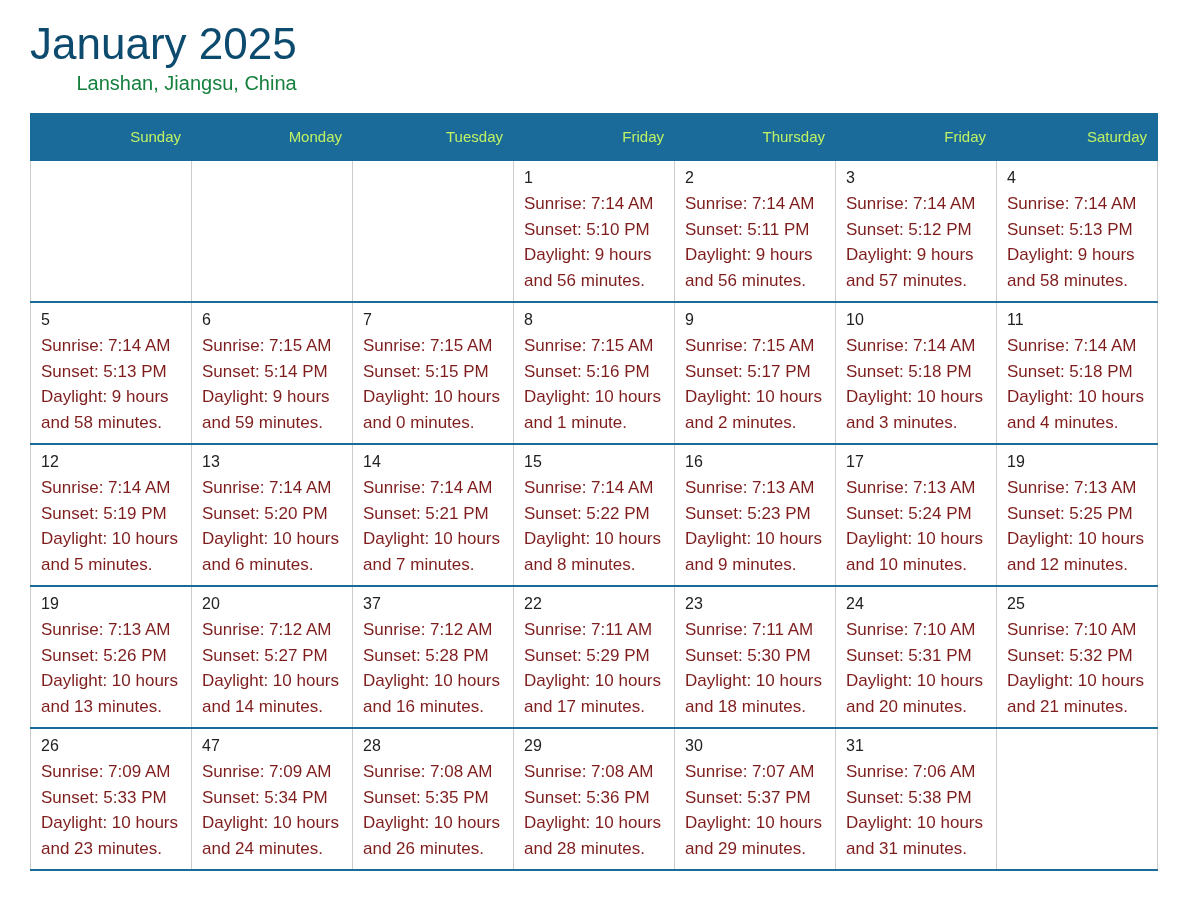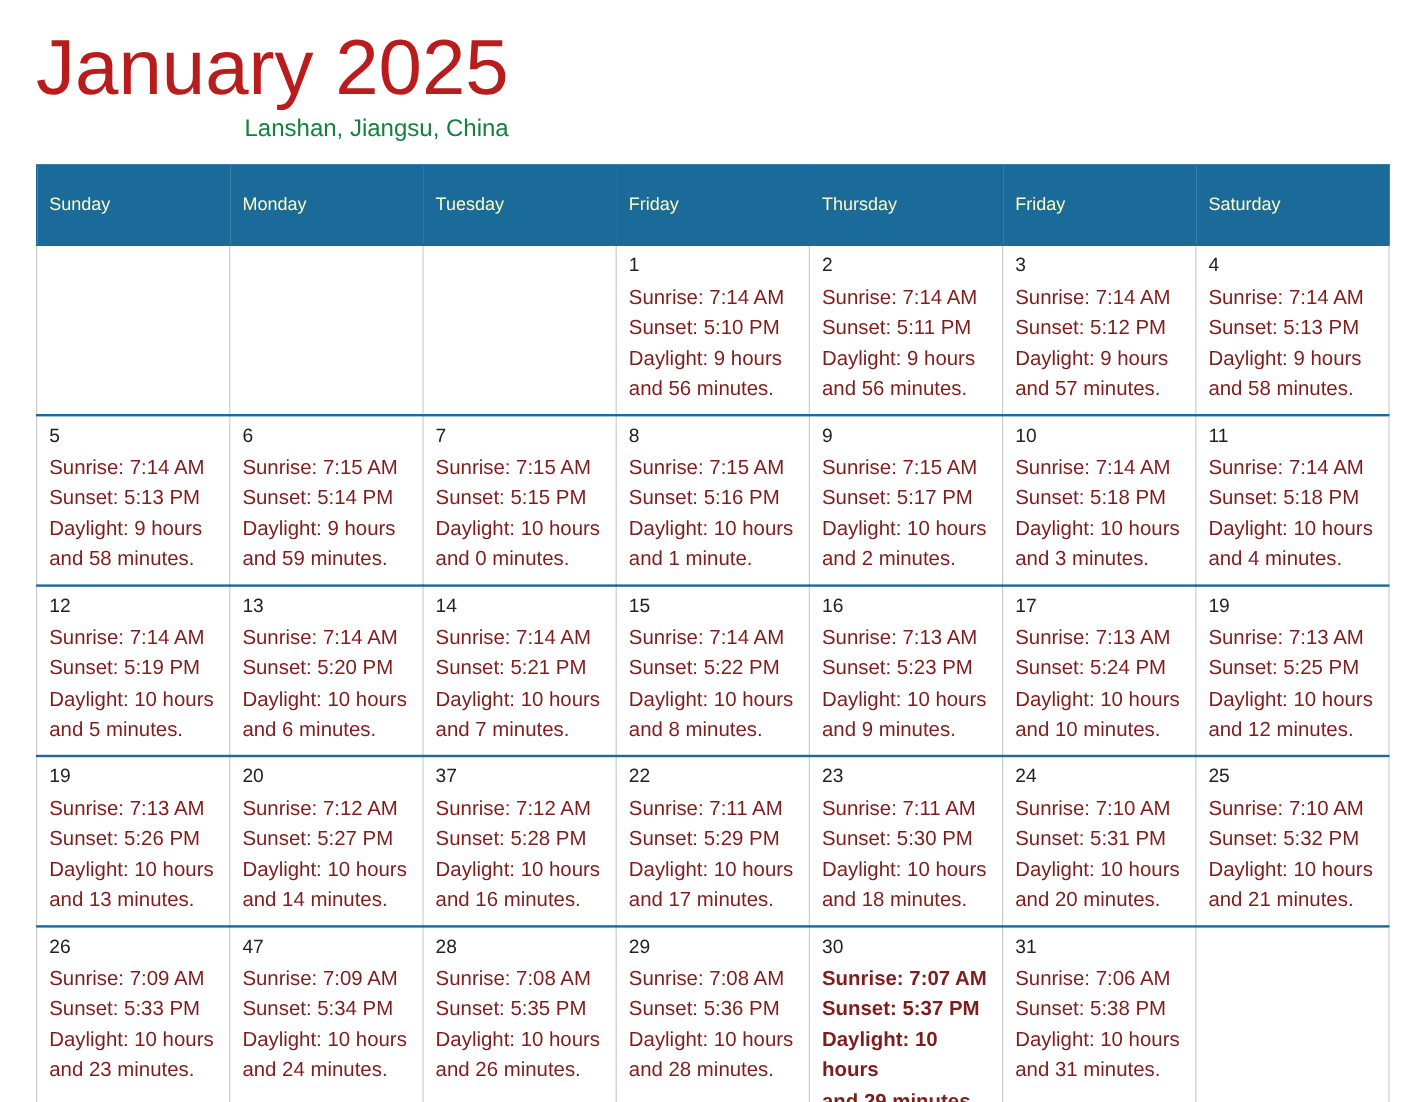--- a/index.html
+++ b/index.html
@@ -42,42 +42,42 @@
     .logo-blue {
       font-size: 26px;
       font-weight: bold;
       color: #1a6b9a;
       margin-top: -4px;
     }
     .title-section {
       text-align: right;
     }
     .month-title {
-      font-size: 65px;
+      font-size: 44px;
       font-weight: normal;
-      color: #b91c1c;
+      color: #0c4a6e;
       line-height: 1.1;
     }
     .location {
       font-size: 20px;
       color: #15803d;
       margin-top: 4px;
     }
     .calendar {
       width: 100%;
       border-collapse: collapse;
       border: 1px solid #aaa;
     }
     .calendar th {
       background-color: #1a6b9a;
-      color: #fef9c3;
+      color: #bef264;
       font-size: 15px;
       font-weight: normal;
-      padding: 24px 10px;
-      text-align: left;
+      padding: 14px 10px;
+      text-align: right;
       border: 1px solid #1a6b9a;
     }
     .calendar td {
       vertical-align: top;
       padding: 8px 10px;
       border: 1px solid #ccc;
       font-size: 13px;
       color: #333;
       width: calc(100% / 7);
       min-height: 110px;
@@ -334,21 +334,21 @@
         </td>
         <td>
           <span class="day-number">29</span>
           <div class="day-info" style="white-space: pre-line;">Sunrise: 7:08 AM
 Sunset: 5:36 PM
 Daylight: 10 hours
 and 28 minutes.</div>
         </td>
         <td>
           <span class="day-number">30</span>
-          <div class="day-info" style="white-space: pre-line; font-weight: bold;">Sunrise: 7:07 AM
+          <div class="day-info" style="white-space: pre-line;">Sunrise: 7:07 AM
 Sunset: 5:37 PM
 Daylight: 10 hours
 and 29 minutes.</div>
         </td>
         <td>
           <span class="day-number">31</span>
           <div class="day-info" style="white-space: pre-line;">Sunrise: 7:06 AM
 Sunset: 5:38 PM
 Daylight: 10 hours
 and 31 minutes.</div>

